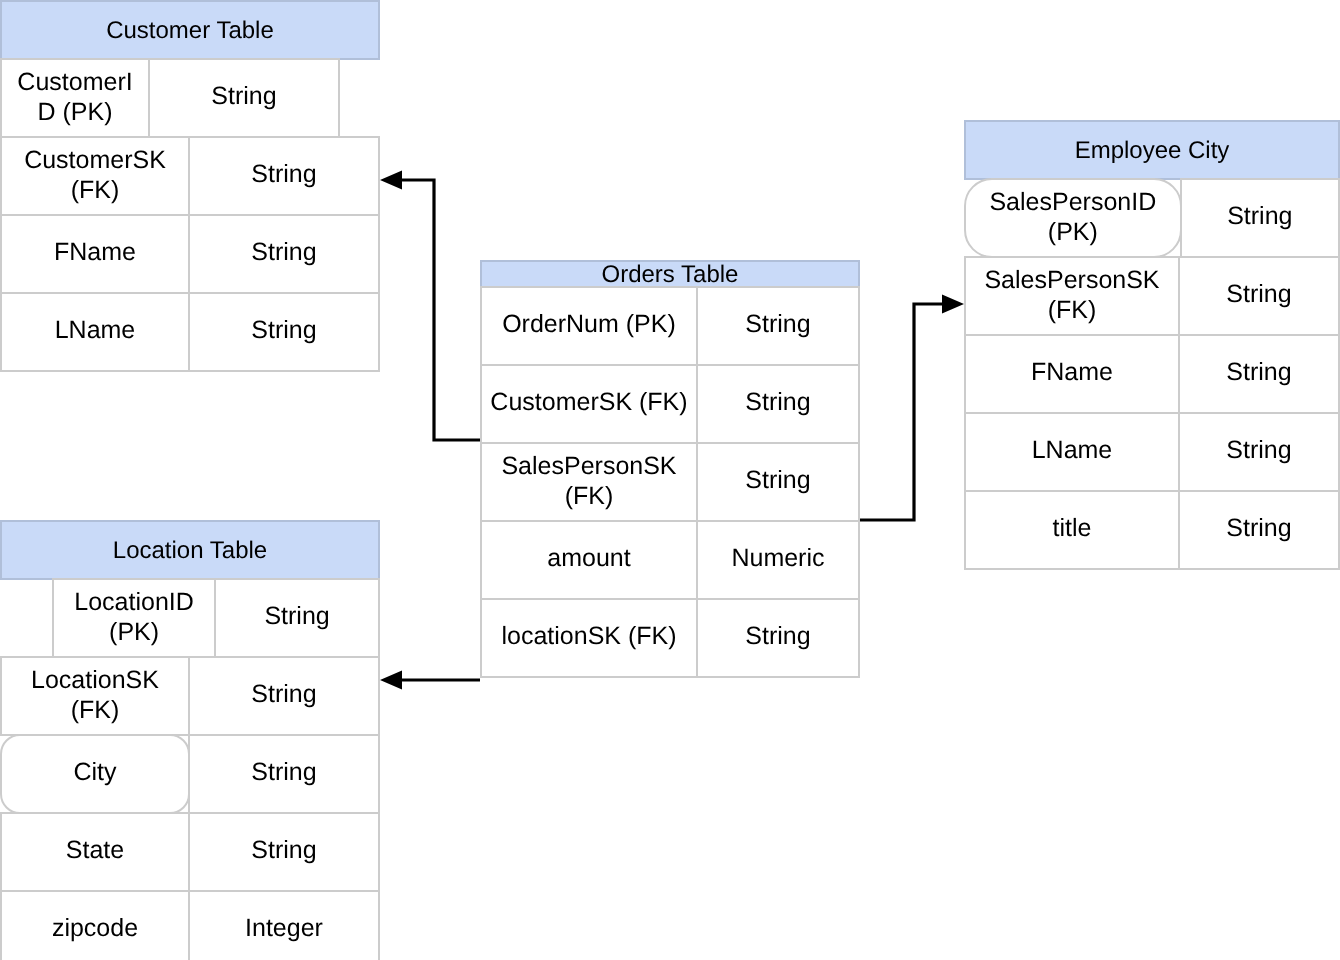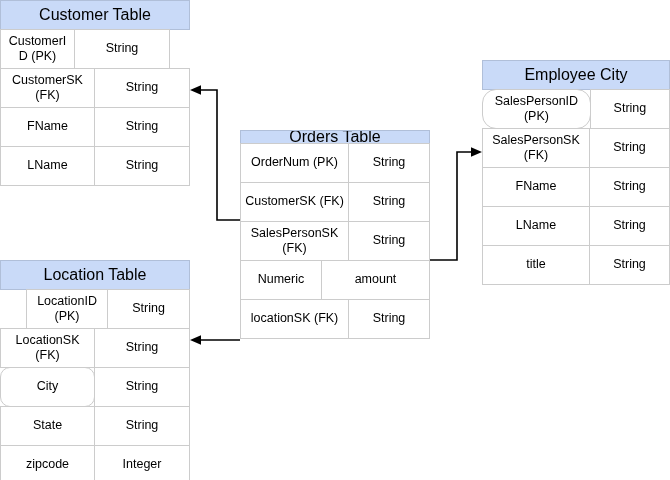--- a/index.html
+++ b/index.html
@@ -54,21 +54,21 @@
   }
   .entity .row:first-child .cell {
     margin-top: 0;
   }
   .entity .cell:first-child {
     margin-left: 0;
   }
   .entity .title-row .cell {
     background: #c9daf8;
     border: 1px solid #b0bfd9;
-    font-size: 16px;
+    font-size: 12px;
   }
   .entity .name-cell  { justify-content: center; }
   .entity .type-cell  { justify-content: center; }
 
   
   .connector-layer {
     position: absolute;
     left: 0;
     top: 0;
     width: 670px;
@@ -138,22 +138,22 @@
     </div>
     <div class="row">
       <div class="cell name-cell" style="width: 109px; height: 40px;">CustomerSK (FK)</div>
       <div class="cell type-cell" style="width: 82px; height: 40px;">String</div>
     </div>
     <div class="row">
       <div class="cell name-cell" style="width: 109px; height: 40px;">SalesPersonSK (FK)</div>
       <div class="cell type-cell" style="width: 82px; height: 40px;">String</div>
     </div>
     <div class="row">
+      <div class="cell name-cell" style="width: 109px; height: 40px;">amount</div>
       <div class="cell type-cell" style="width: 82px; height: 40px;">Numeric</div>
-      <div class="cell name-cell" style="width: 109px; height: 40px;">amount</div>
     </div>
     <div class="row">
       <div class="cell name-cell" style="width: 109px; height: 40px;">locationSK (FK)</div>
       <div class="cell type-cell" style="width: 82px; height: 40px;">String</div>
     </div>
   </div>
 
   <div class="entity" id="entity-employee" style="left: 482px; top: 60px; width: 188px;">
     <div class="row title-row">
       <div class="cell title-cell" style="width: 188px; height: 30px;">Employee City</div>

